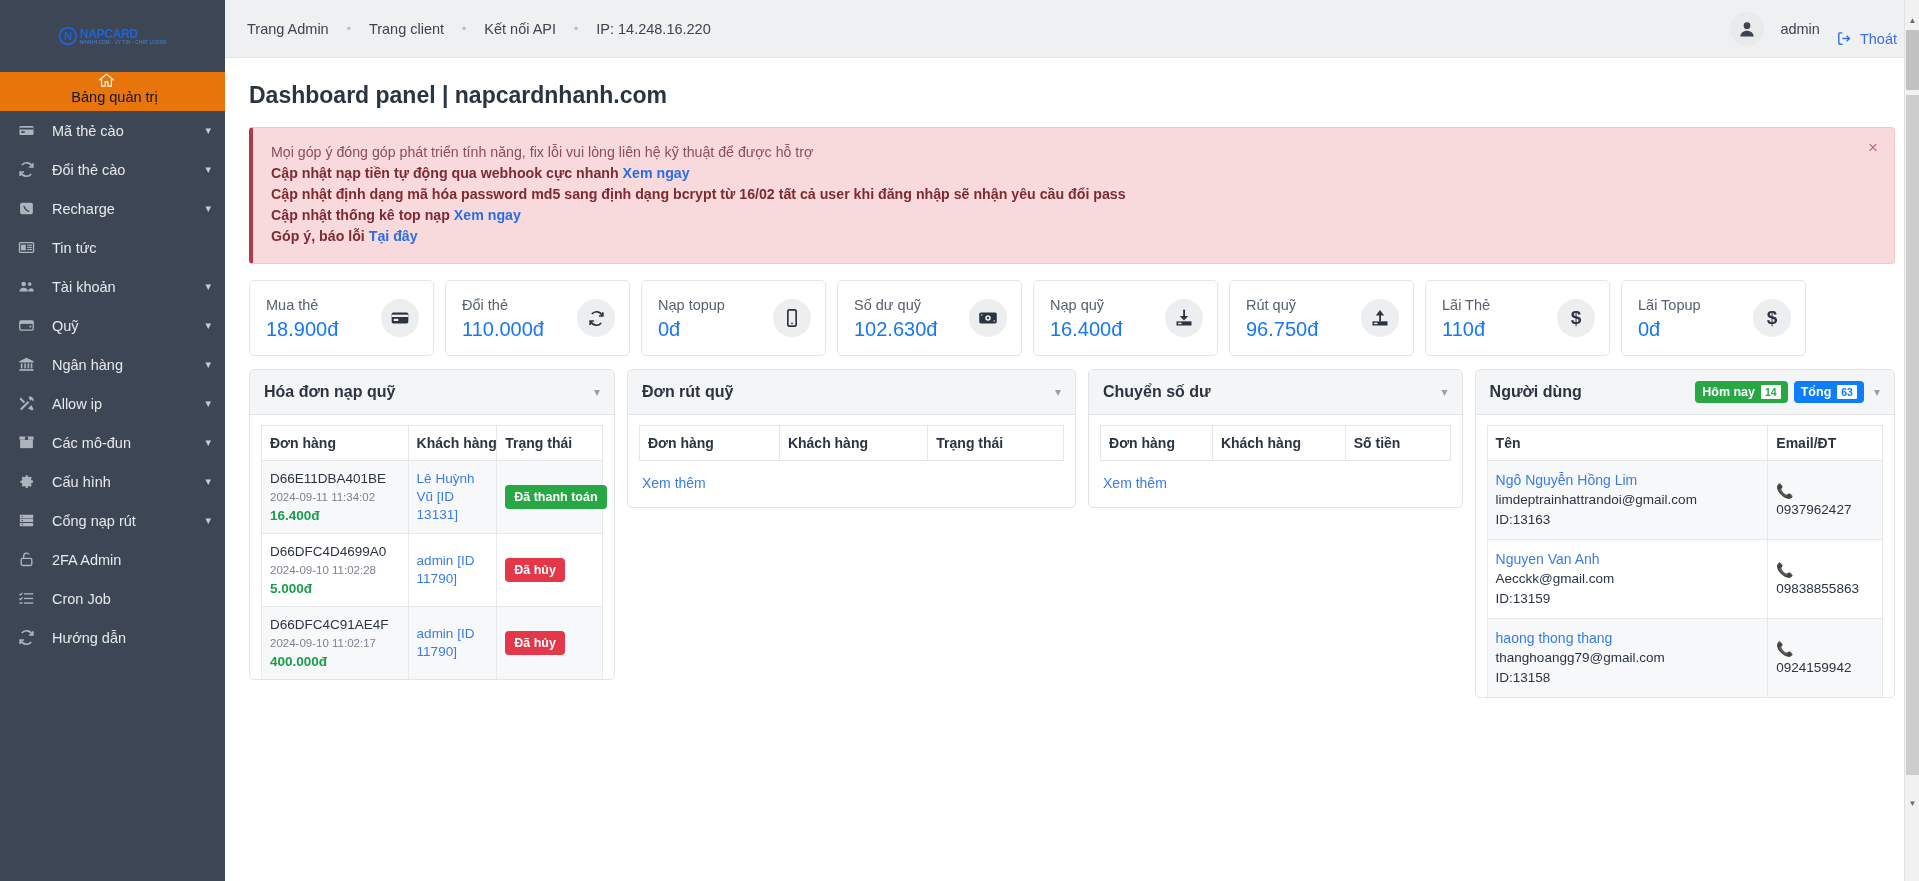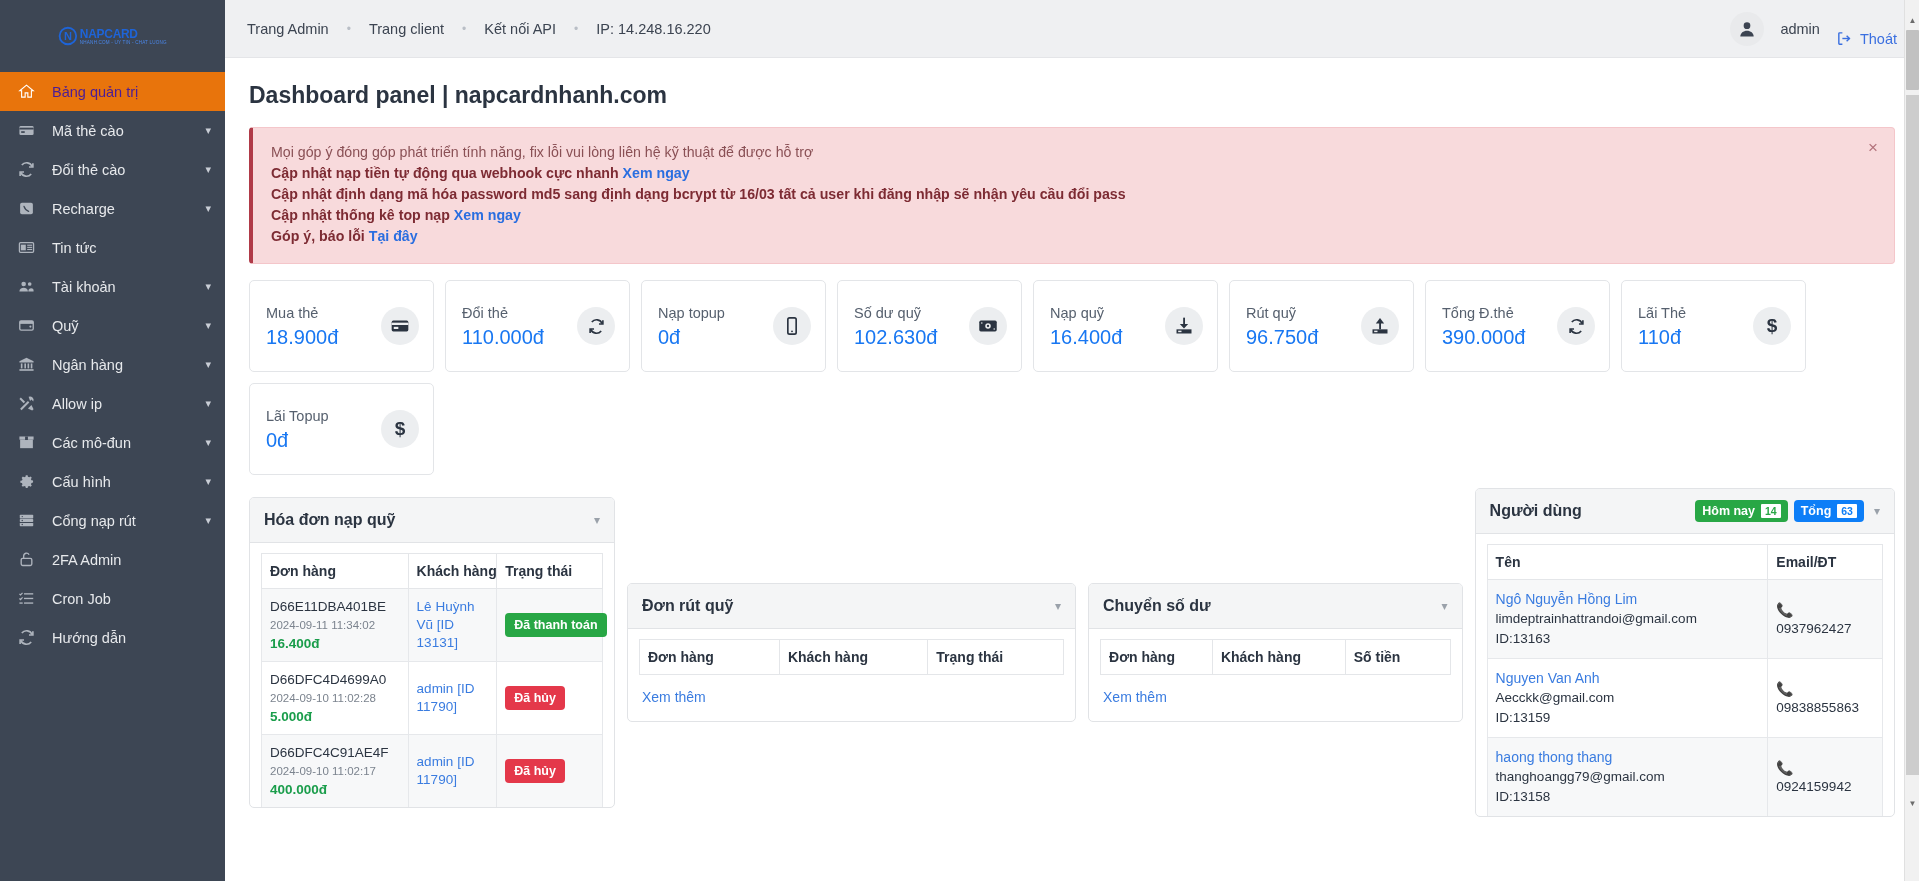--- a/index.html
+++ b/index.html
@@ -44,21 +44,21 @@
   }
 
   .nav { flex: 1; }
   .nav-item {
     display: flex; align-items: center;
     height: 39px; padding: 0 14px 0 18px;
     color: #e7e9ec; font-size: 14.5px;
     cursor: pointer; position: relative;
     white-space: nowrap;
   }
-  .nav-item.active { background: #e8740c; color: #4c1d95; }
+  .nav-item.active { background: #e8740c; color: #0f172a; flex-direction: column; }
   .nav-item .ic {
     width: 22px; min-width: 22px; margin-right: 12px;
     display: flex; align-items: center; justify-content: flex-start;
     color: #aeb4bd;
   }
   .nav-item.active .ic { color: #fff; }
   .nav-item .lbl { flex: 1; }
   .nav-item .chev {
     color: #c9ced6; font-size: 11px; margin-left: 6px;
     line-height: 1;
@@ -123,42 +123,42 @@
     color: #b3737c; font-size: 17px; cursor: pointer; line-height: 1;
     background: none; border: none; font-family: inherit;
   }
 
   
   .cards {
     display: flex; flex-wrap: wrap; gap: 11px;
     margin-bottom: 13px;
   }
   .card {
-    width: 185px; height: 92px;
+    width: 185px; height: 76px;
     border: 1px solid #e3e5e8; border-radius: 5px;
     background: #fff;
     display: flex; align-items: center;
     padding: 0 14px 0 16px;
   }
   .card-txt { flex: 1; }
   .card-label { font-size: 14.5px; color: #56606e; line-height: 18px; }
   .card-value {
     font-size: 20px; font-weight: normal; color: #1877f2;
     margin-top: 3px; line-height: 24px;
   }
   .card-icon {
     width: 38px; height: 38px; border-radius: 50%;
     background: #eceef0;
     display: flex; align-items: center; justify-content: center;
     color: #2b3441;
   }
   .card-icon .dollar { font-size: 19px; font-weight: bold; }
 
   
-  .panels { display: flex; gap: 12px; align-items: center; }
+  .panels { display: flex; gap: 12px; align-items: flex-start; }
   .panel {
     border: 1px solid #e1e3e6; border-radius: 5px;
     background: #fff; overflow: hidden;
   }
   .panel.p1 { width: 383px; }
   .panel.p2 { width: 470px; }
   .panel.p3 { width: 392px; }
   .panel.p4 { width: 440px; }
   .panel-head {
     background: #f4f5f6; border-bottom: 1px solid #e1e3e6;
@@ -456,21 +456,21 @@
     </header>
 
     <div class="content">
       <h1 class="page-title">Dashboard panel | napcardnhanh.com</h1>
 
       <div class="alert">
         <button class="alert-close">×</button>
         <div id="alert-lines">
             <div class="alert-line first"><span>Mọi góp ý đóng góp phát triển tính năng, fix lỗi vui lòng liên hệ kỹ thuật để được hỗ trợ</span></div>
             <div class="alert-line bold"><span>Cập nhật nạp tiền tự động qua webhook cực nhanh </span><a>Xem ngay</a></div>
-            <div class="alert-line bold"><span>Cập nhật định dạng mã hóa password md5 sang định dạng bcrypt từ 16/03 tất cả user khi đăng nhập sẽ nhận yêu cầu đổi pass</span></div>
+            <div class="alert-line bold"><span>Cập nhật định dạng mã hóa password md5 sang định dạng bcrypt từ 16/02 tất cả user khi đăng nhập sẽ nhận yêu cầu đổi pass</span></div>
             <div class="alert-line bold"><span>Cập nhật thống kê top nạp </span><a>Xem ngay</a></div>
             <div class="alert-line bold"><span>Góp ý, báo lỗi </span><a>Tại đây</a></div>
           </div>
       </div>
 
       <div class="cards" id="cards">
           <div class="card">
             <div class="card-txt">
               <div class="card-label">Mua thẻ</div>
               <div class="card-value">18.900đ</div>
@@ -540,32 +540,20 @@
             <div class="card-txt">
               <div class="card-label">Rút quỹ</div>
               <div class="card-value">96.750đ</div>
             </div>
             <div class="card-icon">
               <svg width="20" height="20" viewBox="0 0 24 24" fill="currentColor">
                 <rect x="11" y="7" width="2.2" height="9"></rect>
                 <path d="M12 2.5 17 9H7Z"></path>
                 <path d="M3 16h18v5H3Z"></path>
                 <rect x="5" y="17.6" width="4" height="1.8" fill="#eceef0"></rect>
-              </svg>
-            </div>
-          </div>
-          <div class="card">
-            <div class="card-txt">
-              <div class="card-label">Tổng Đ.thẻ</div>
-              <div class="card-value">390.000đ</div>
-            </div>
-            <div class="card-icon">
-              <svg width="17" height="17" viewBox="0 0 24 24" fill="currentColor">
-                <path d="M20 8a8.5 8.5 0 0 0-14.6-2.2M4 16a8.5 8.5 0 0 0 14.6 2.2" fill="none" stroke="currentColor" stroke-width="2.3"></path>
-                <path d="M21 3v5.5h-5.5M3 21v-5.5h5.5" fill="none" stroke="currentColor" stroke-width="2.3"></path>
               </svg>
             </div>
           </div>
           <div class="card">
             <div class="card-txt">
               <div class="card-label">Lãi Thẻ</div>
               <div class="card-value">110đ</div>
             </div>
             <div class="card-icon">
               <span class="dollar">$</span>

